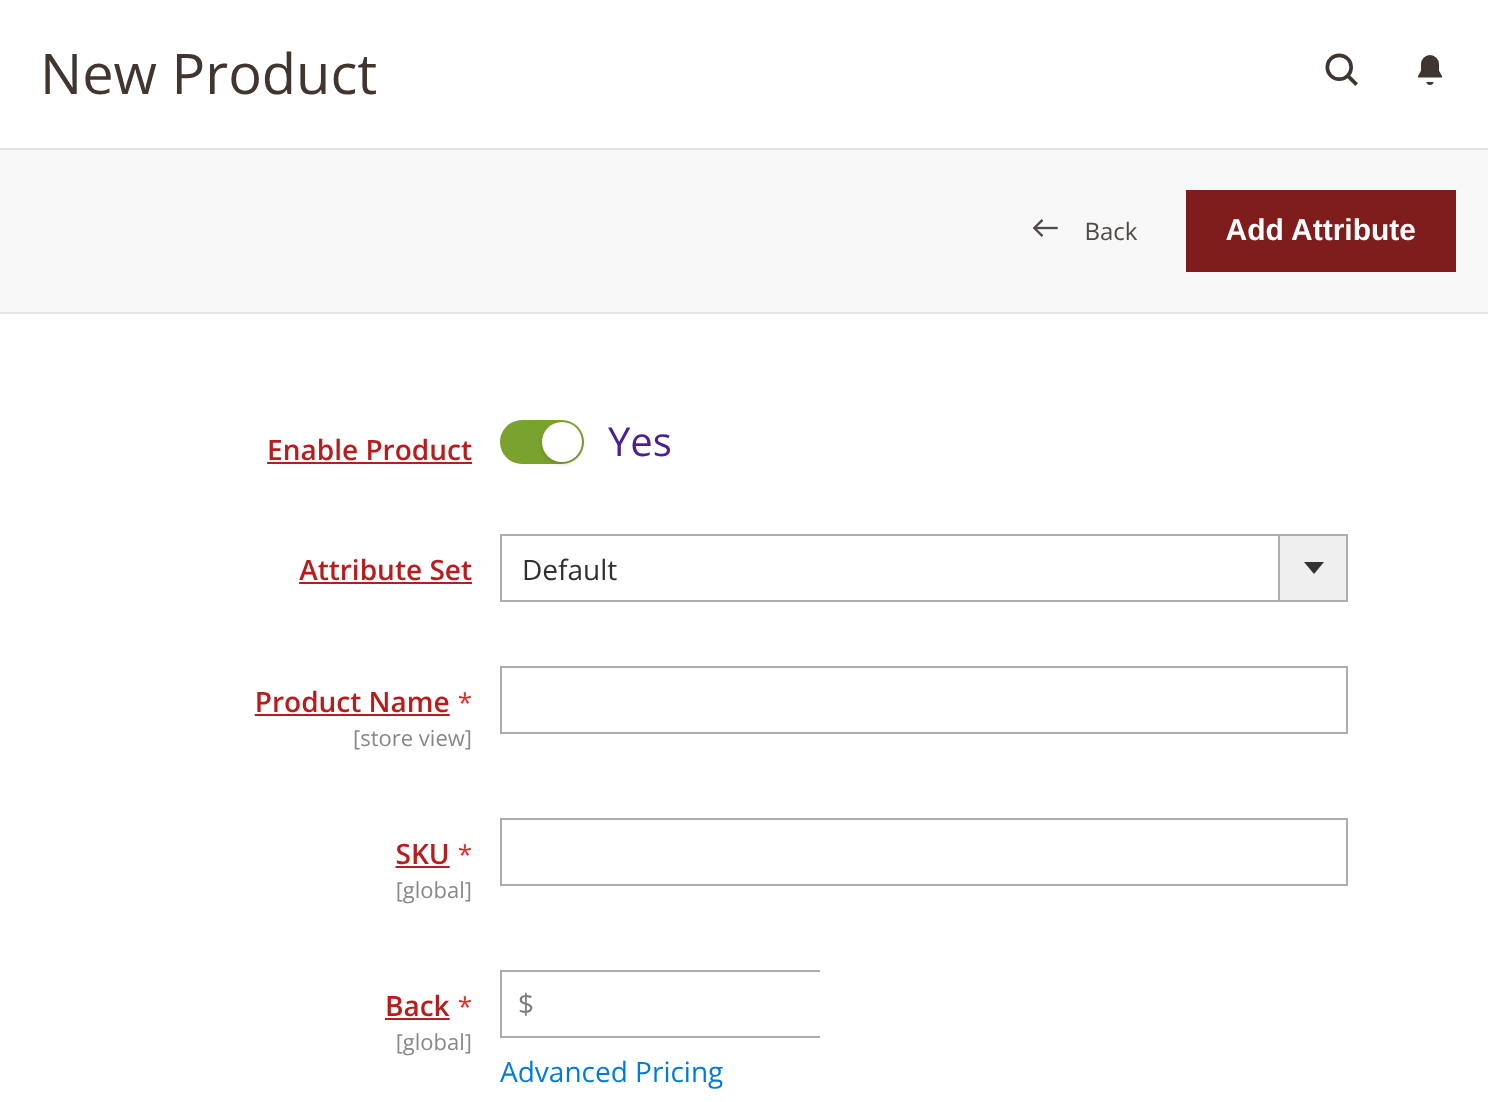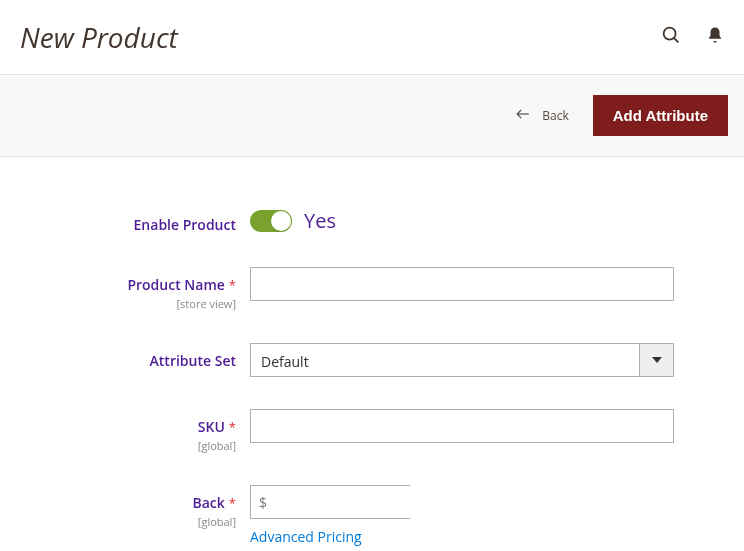--- a/index.html
+++ b/index.html
@@ -14,21 +14,20 @@
     .header {
       display: flex;
       justify-content: space-between;
       align-items: center;
       padding: 18px 20px 18px 20px;
     }
     .page-title {
       font-size: 28px;
       font-weight: 400;
       color: #41362f;
-      font-style: italic;
     }
     .header-icons {
       display: flex;
       gap: 24px;
       align-items: center;
     }
     .icon-btn {
       cursor: pointer;
       color: #333;
     }
@@ -69,21 +68,22 @@
     }
     .label-col {
       width: 230px;
       text-align: right;
       padding-right: 14px;
       padding-top: 6px;
     }
     .label-main {
       font-size: 14px;
       font-weight: 600;
-      color: #4c1d95;
+      color: #b91c1c;
+      text-decoration: underline;
     }
     .label-scope {
       display: block;
       font-size: 11px;
       color: #888;
       font-weight: 400;
       margin-top: 1px;
     }
     .required-mark {
       color: #e22626;
@@ -227,49 +227,49 @@
     <div class="control-col">
       <div class="toggle">
         <div class="toggle-knob"></div>
       </div>
       <span class="toggle-label">Yes</span>
     </div>
   </div>
 
   <div class="row">
     <div class="label-col">
-      <span>
-        <span class="label-main">Product Name</span><span class="required-mark">*</span>
-      </span>
-      <span class="label-scope">[store view]</span>
-    </div>
-    <div class="control-col">
-      <input type="text" class="text-input" value="" style="">
-    </div>
-  </div>
-
-  <div class="row">
-    <div class="label-col">
       <span class="label-main">Attribute Set</span>
     </div>
     <div class="control-col">
       <div class="select-wrap">
         <div class="select-display">Default</div>
         <div class="select-trigger">
           <svg width="10" height="6" viewBox="0 0 10 6">
               <polygon points="0,0 10,0 5,6" fill="#333"></polygon>
             </svg>
         </div>
       </div>
     </div>
   </div>
 
   <div class="row">
     <div class="label-col">
       <span>
+        <span class="label-main">Product Name</span><span class="required-mark">*</span>
+      </span>
+      <span class="label-scope">[store view]</span>
+    </div>
+    <div class="control-col">
+      <input type="text" class="text-input" value="" style="">
+    </div>
+  </div>
+
+  <div class="row">
+    <div class="label-col">
+      <span>
         <span class="label-main">SKU</span><span class="required-mark">*</span>
       </span>
       <span class="label-scope">[global]</span>
     </div>
     <div class="control-col">
       <input type="text" class="text-input" value="" style="">
     </div>
   </div>
 
   <div class="row" style="margin-bottom:12px;">

